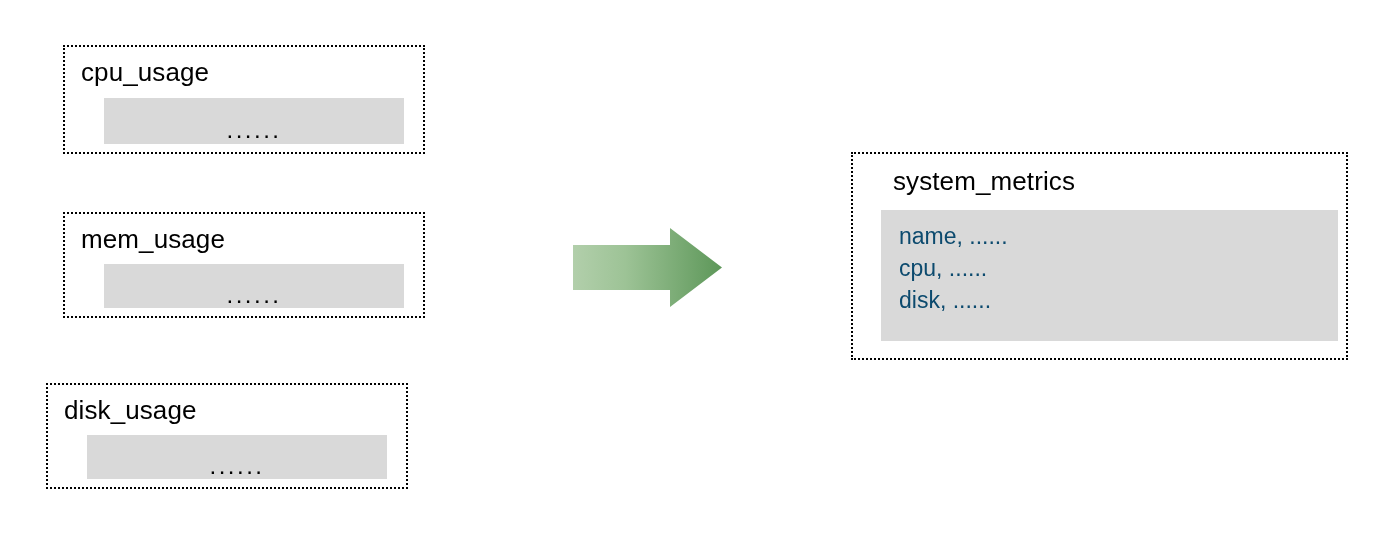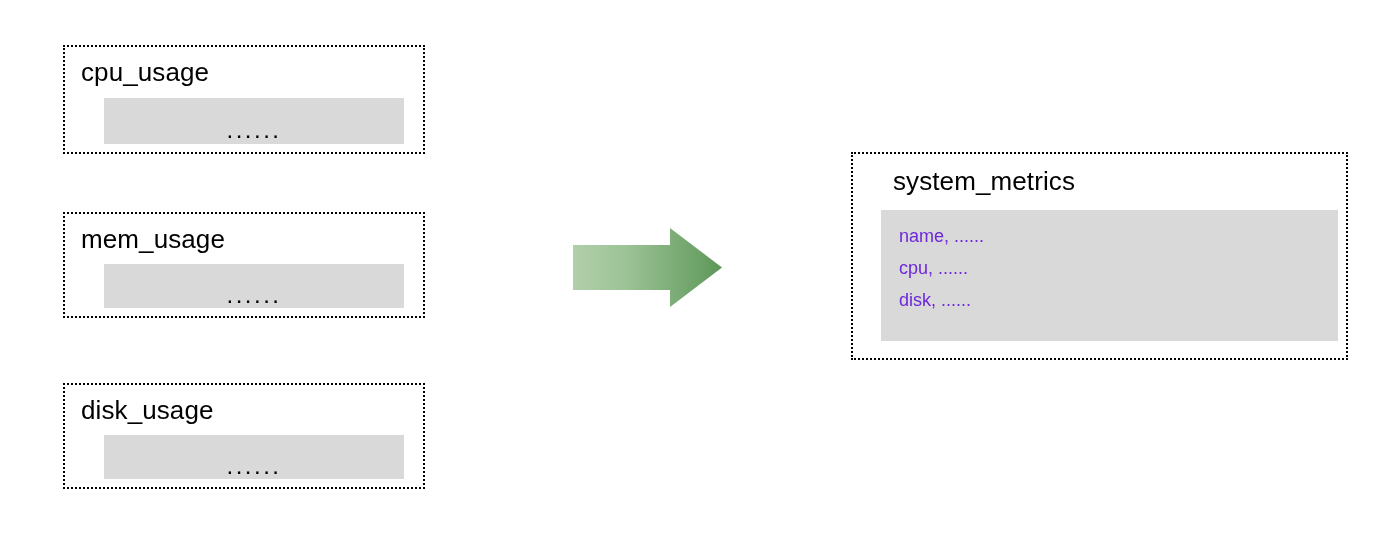--- a/index.html
+++ b/index.html
@@ -58,23 +58,23 @@
     letter-spacing: 2.5px;
   }
 
   
   .field-list {
     position: absolute;
     left: 18px;
     top: 10px;
   }
   .field-row {
-    font-size: 18px;
+    font-size: 23px;
     line-height: 32px;
-    color: #6d28d9;
+    color: #0c4a6e;
     white-space: nowrap;
   }
 
   
   .arrow-wrap {
     position: absolute;
   }
   .arrow-wrap svg {
     display: block;
     overflow: visible;
@@ -92,21 +92,21 @@
     </div>
   </div>
 
   <div class="node-box" style="left:63px; top:212px; width:362px; height:106px;">
     <div class="node-title">mem_usage</div>
     <div class="payload" style="left:39px; top:50px; width:300px; height:44px;">
       <div class="payload-ellipsis" style="top:19px;">......</div>
     </div>
   </div>
 
-  <div class="node-box" style="left:63px; top:383px; width:362px; height:106px;">
+  <div class="node-box" style="left:46px; top:383px; width:362px; height:106px;">
     <div class="node-title">disk_usage</div>
     <div class="payload" style="left:39px; top:50px; width:300px; height:44px;">
       <div class="payload-ellipsis" style="top:19px;">......</div>
     </div>
   </div>
 
   <div class="arrow-wrap" style="left:573px; top:228px; width:152px; height:80px;">
     <svg width="152" height="80" viewBox="0 0 152 80" xmlns="http://www.w3.org/2000/svg">
       <defs>
         <linearGradient id="arrowGrad" x1="0" y1="0" x2="1" y2="0">

